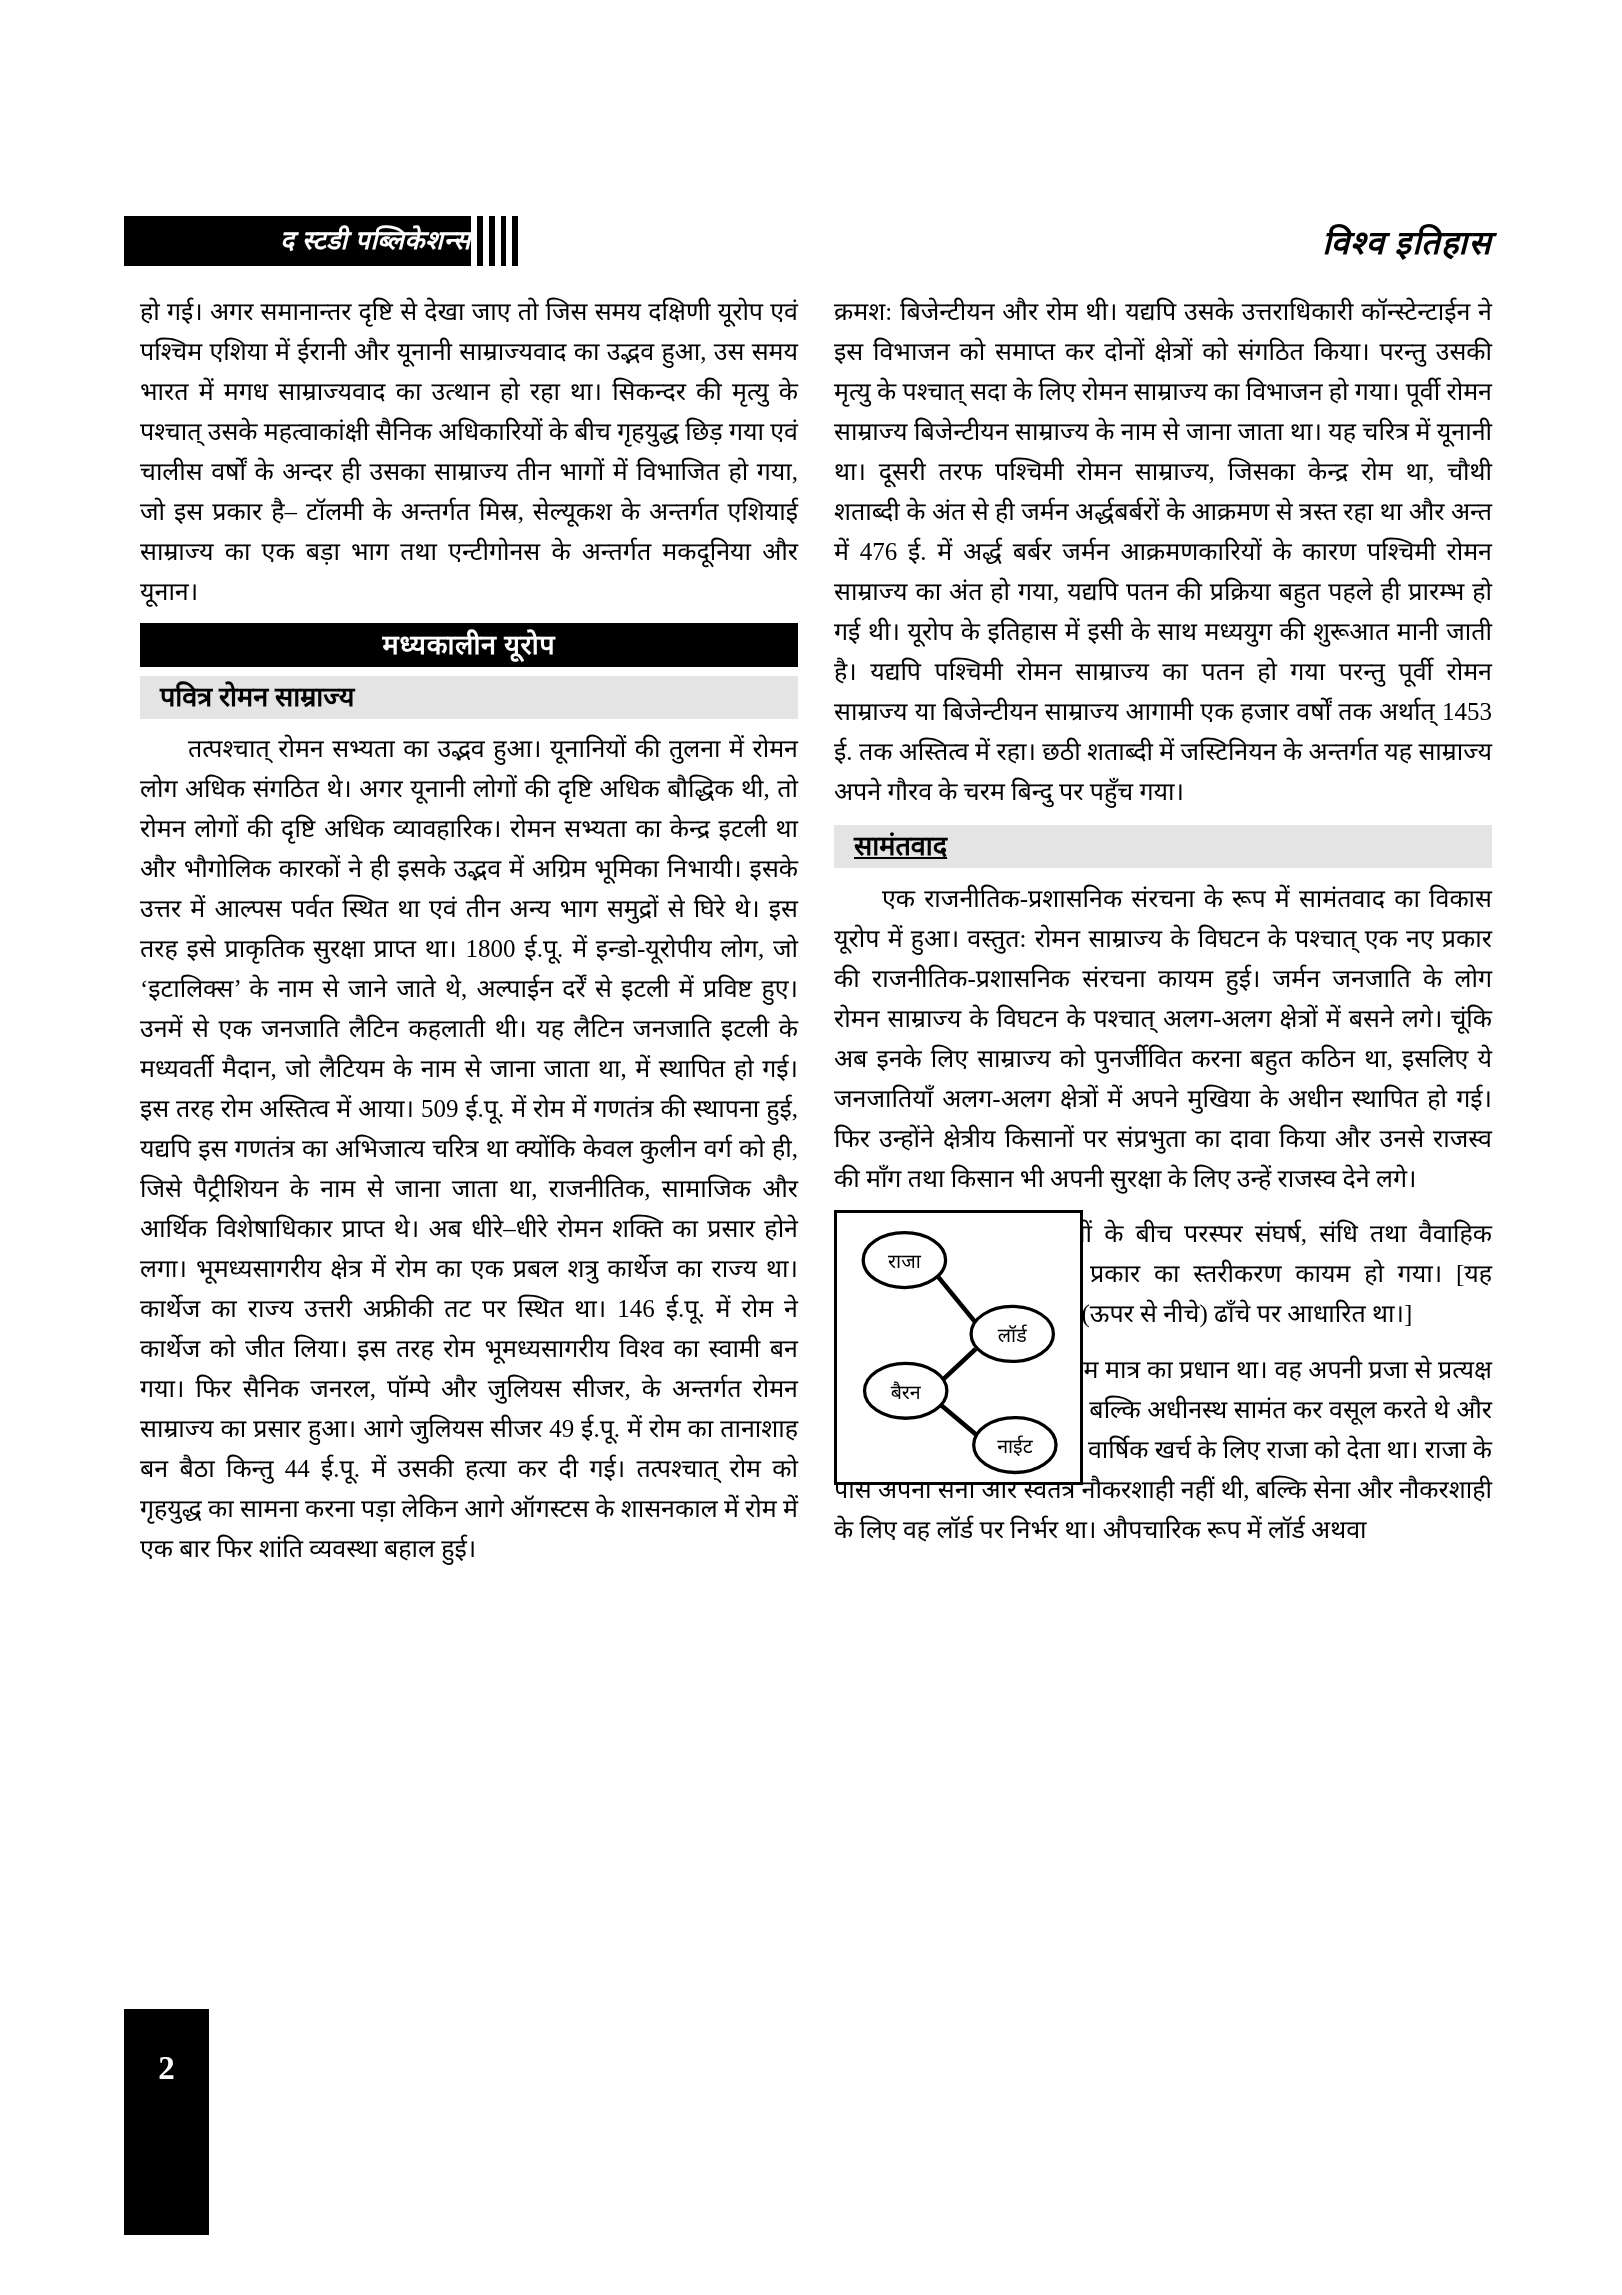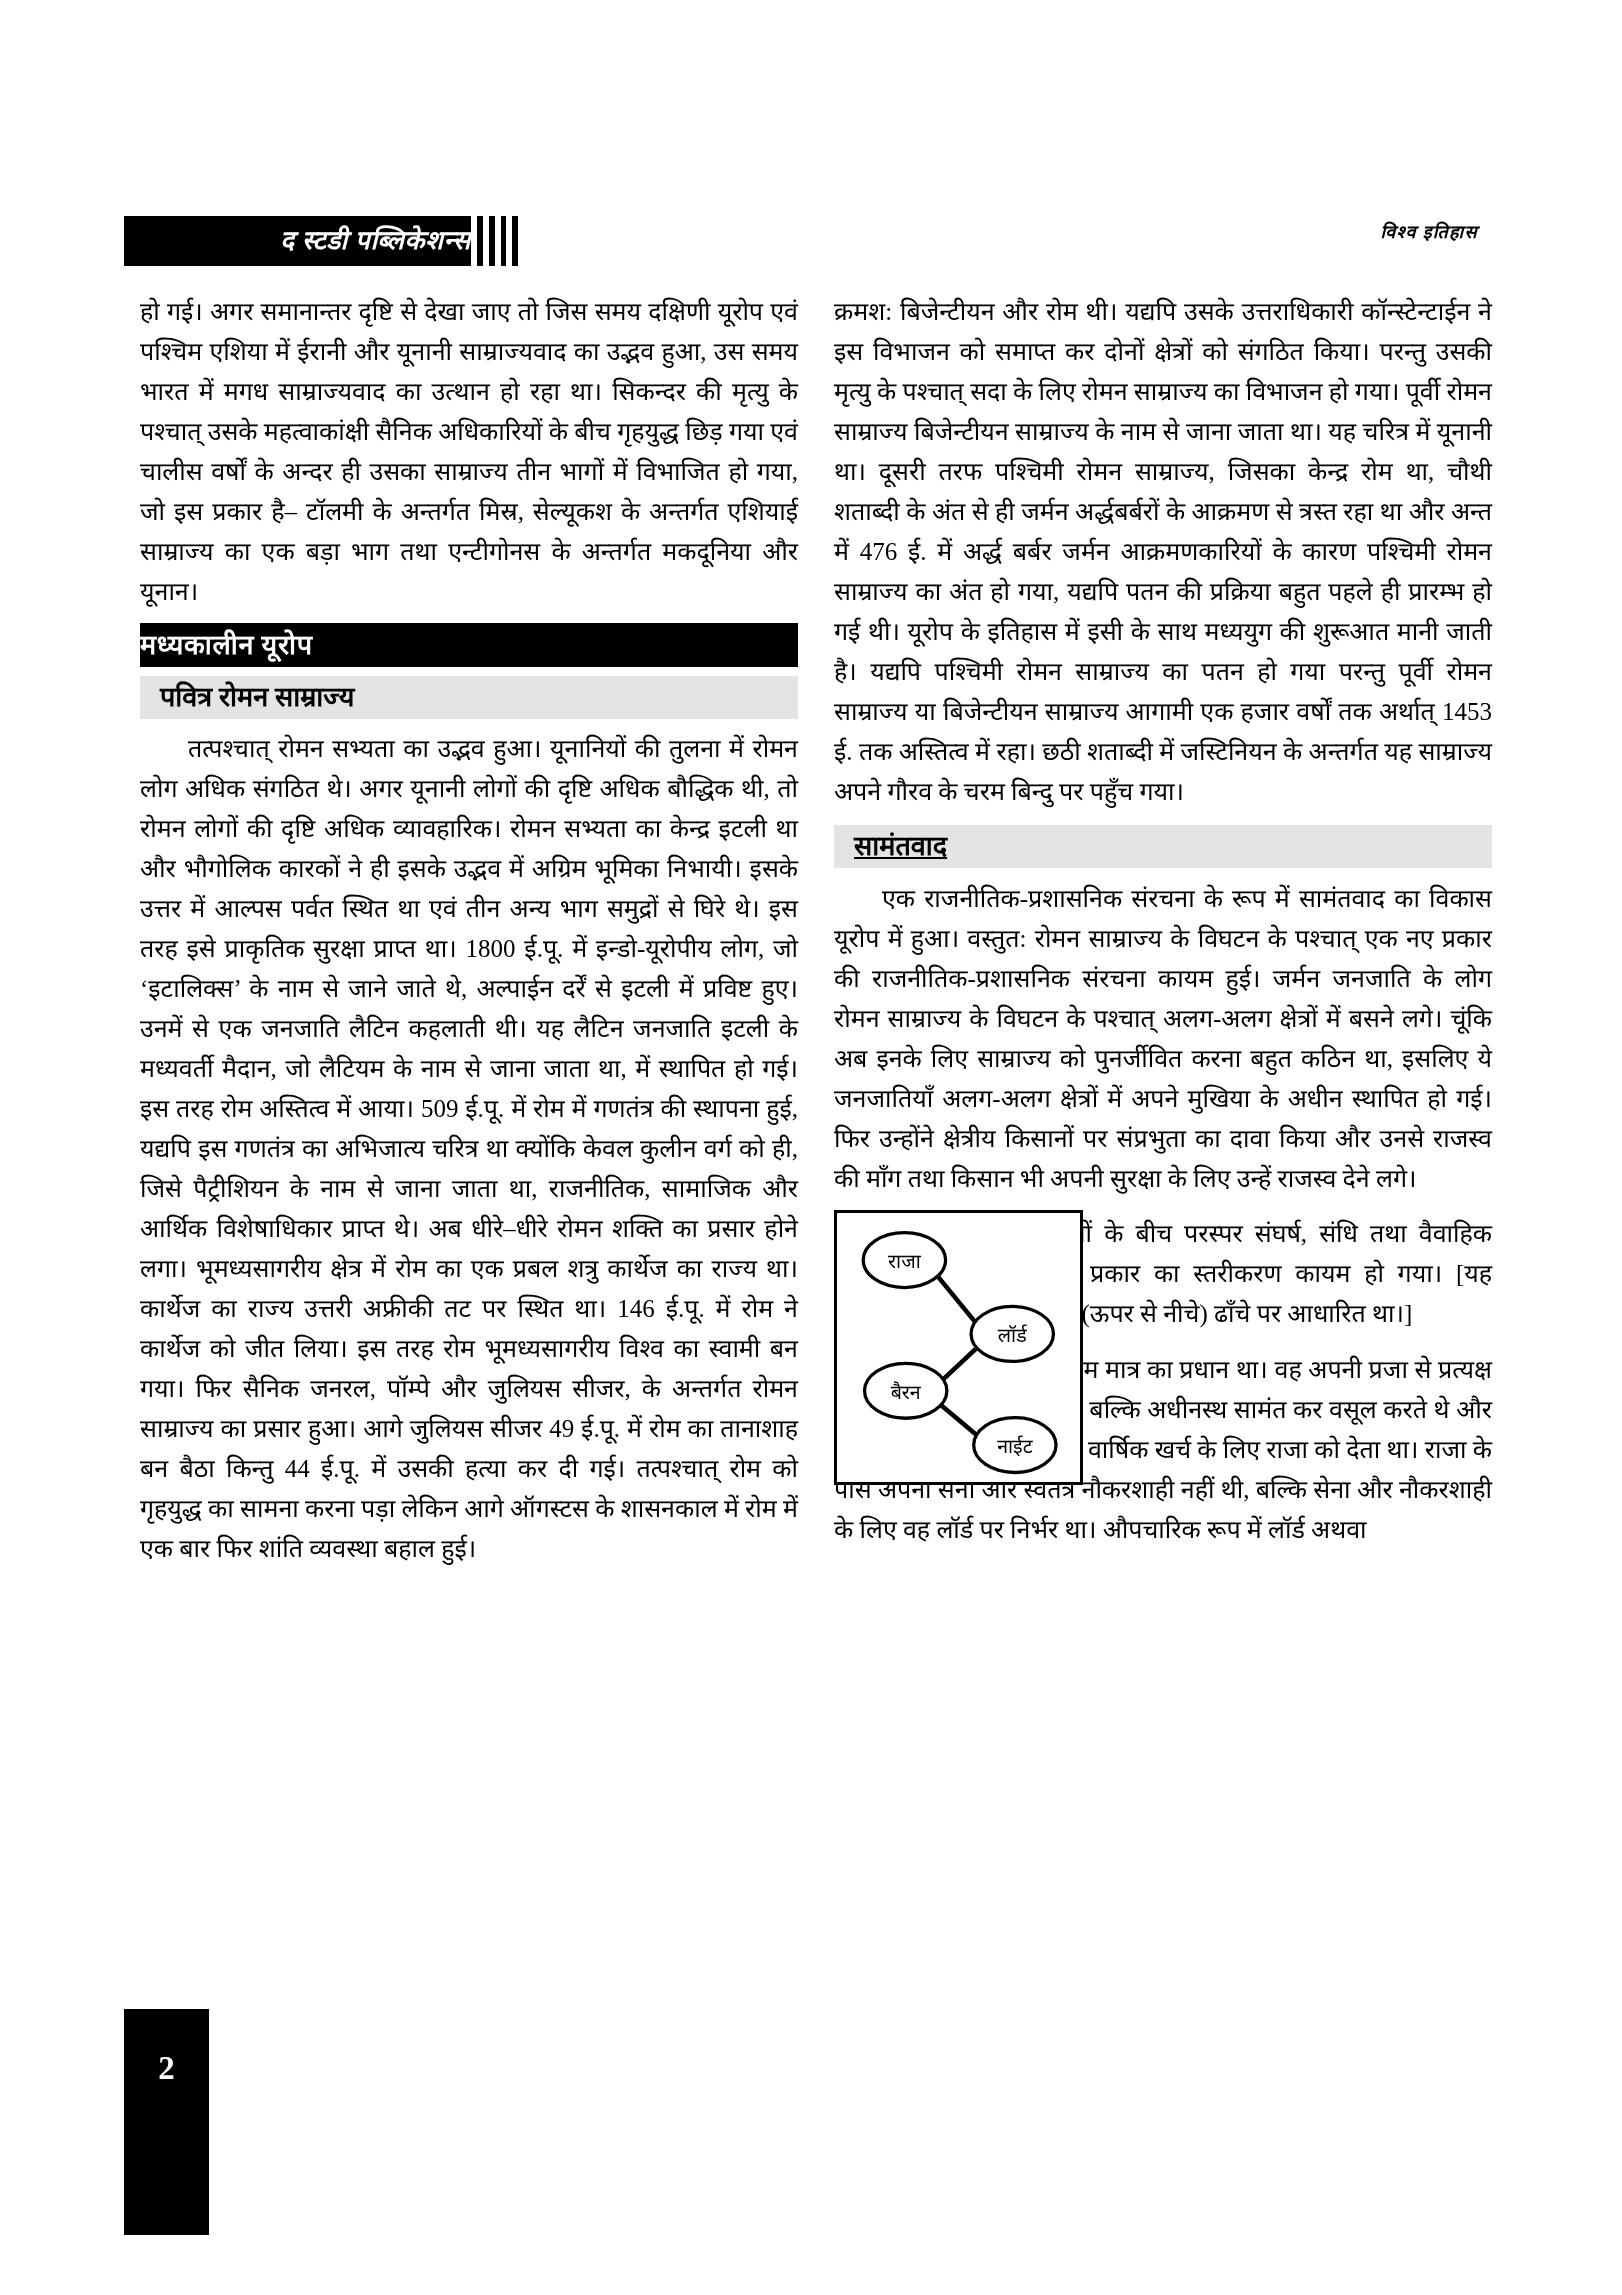--- a/index.html
+++ b/index.html
@@ -62,26 +62,26 @@
     gap: 5.9px;
   }
   .header-bars i {
     display: block;
     width: 5.9px;
     height: 50px;
     background: #000000;
   }
   .header-title {
     position: absolute;
-    right: 14px;
+    right: 0;
     top: 2.6px;
     font-family: "Liberation Serif", "DejaVu Serif", serif;
     font-style: italic;
     font-weight: bold;
-    font-size: 18px;
+    font-size: 33px;
     color: #000000;
     letter-spacing: 1.3px;
   }
 
   
   .columns {
     position: absolute;
     left: 124px;
     top: 292px;
     width: 1368px;
@@ -107,20 +107,21 @@
   }
   p.indent { text-indent: 48px; }
   p.gap    { margin-top: 15.7px; }
 
   
   .head-black {
     background: #000000;
     color: #ffffff;
     font-size: 27px;
     font-weight: bold;
+    text-align: center;
     line-height: 44px;
     height: 44px;
     margin: 10.5px 0 9.2px 0;
     letter-spacing: 0.7px;
   }
   .head-gray {
     background: #e4e4e4;
     color: #000000;
     font-size: 27px;
     font-weight: bold;

